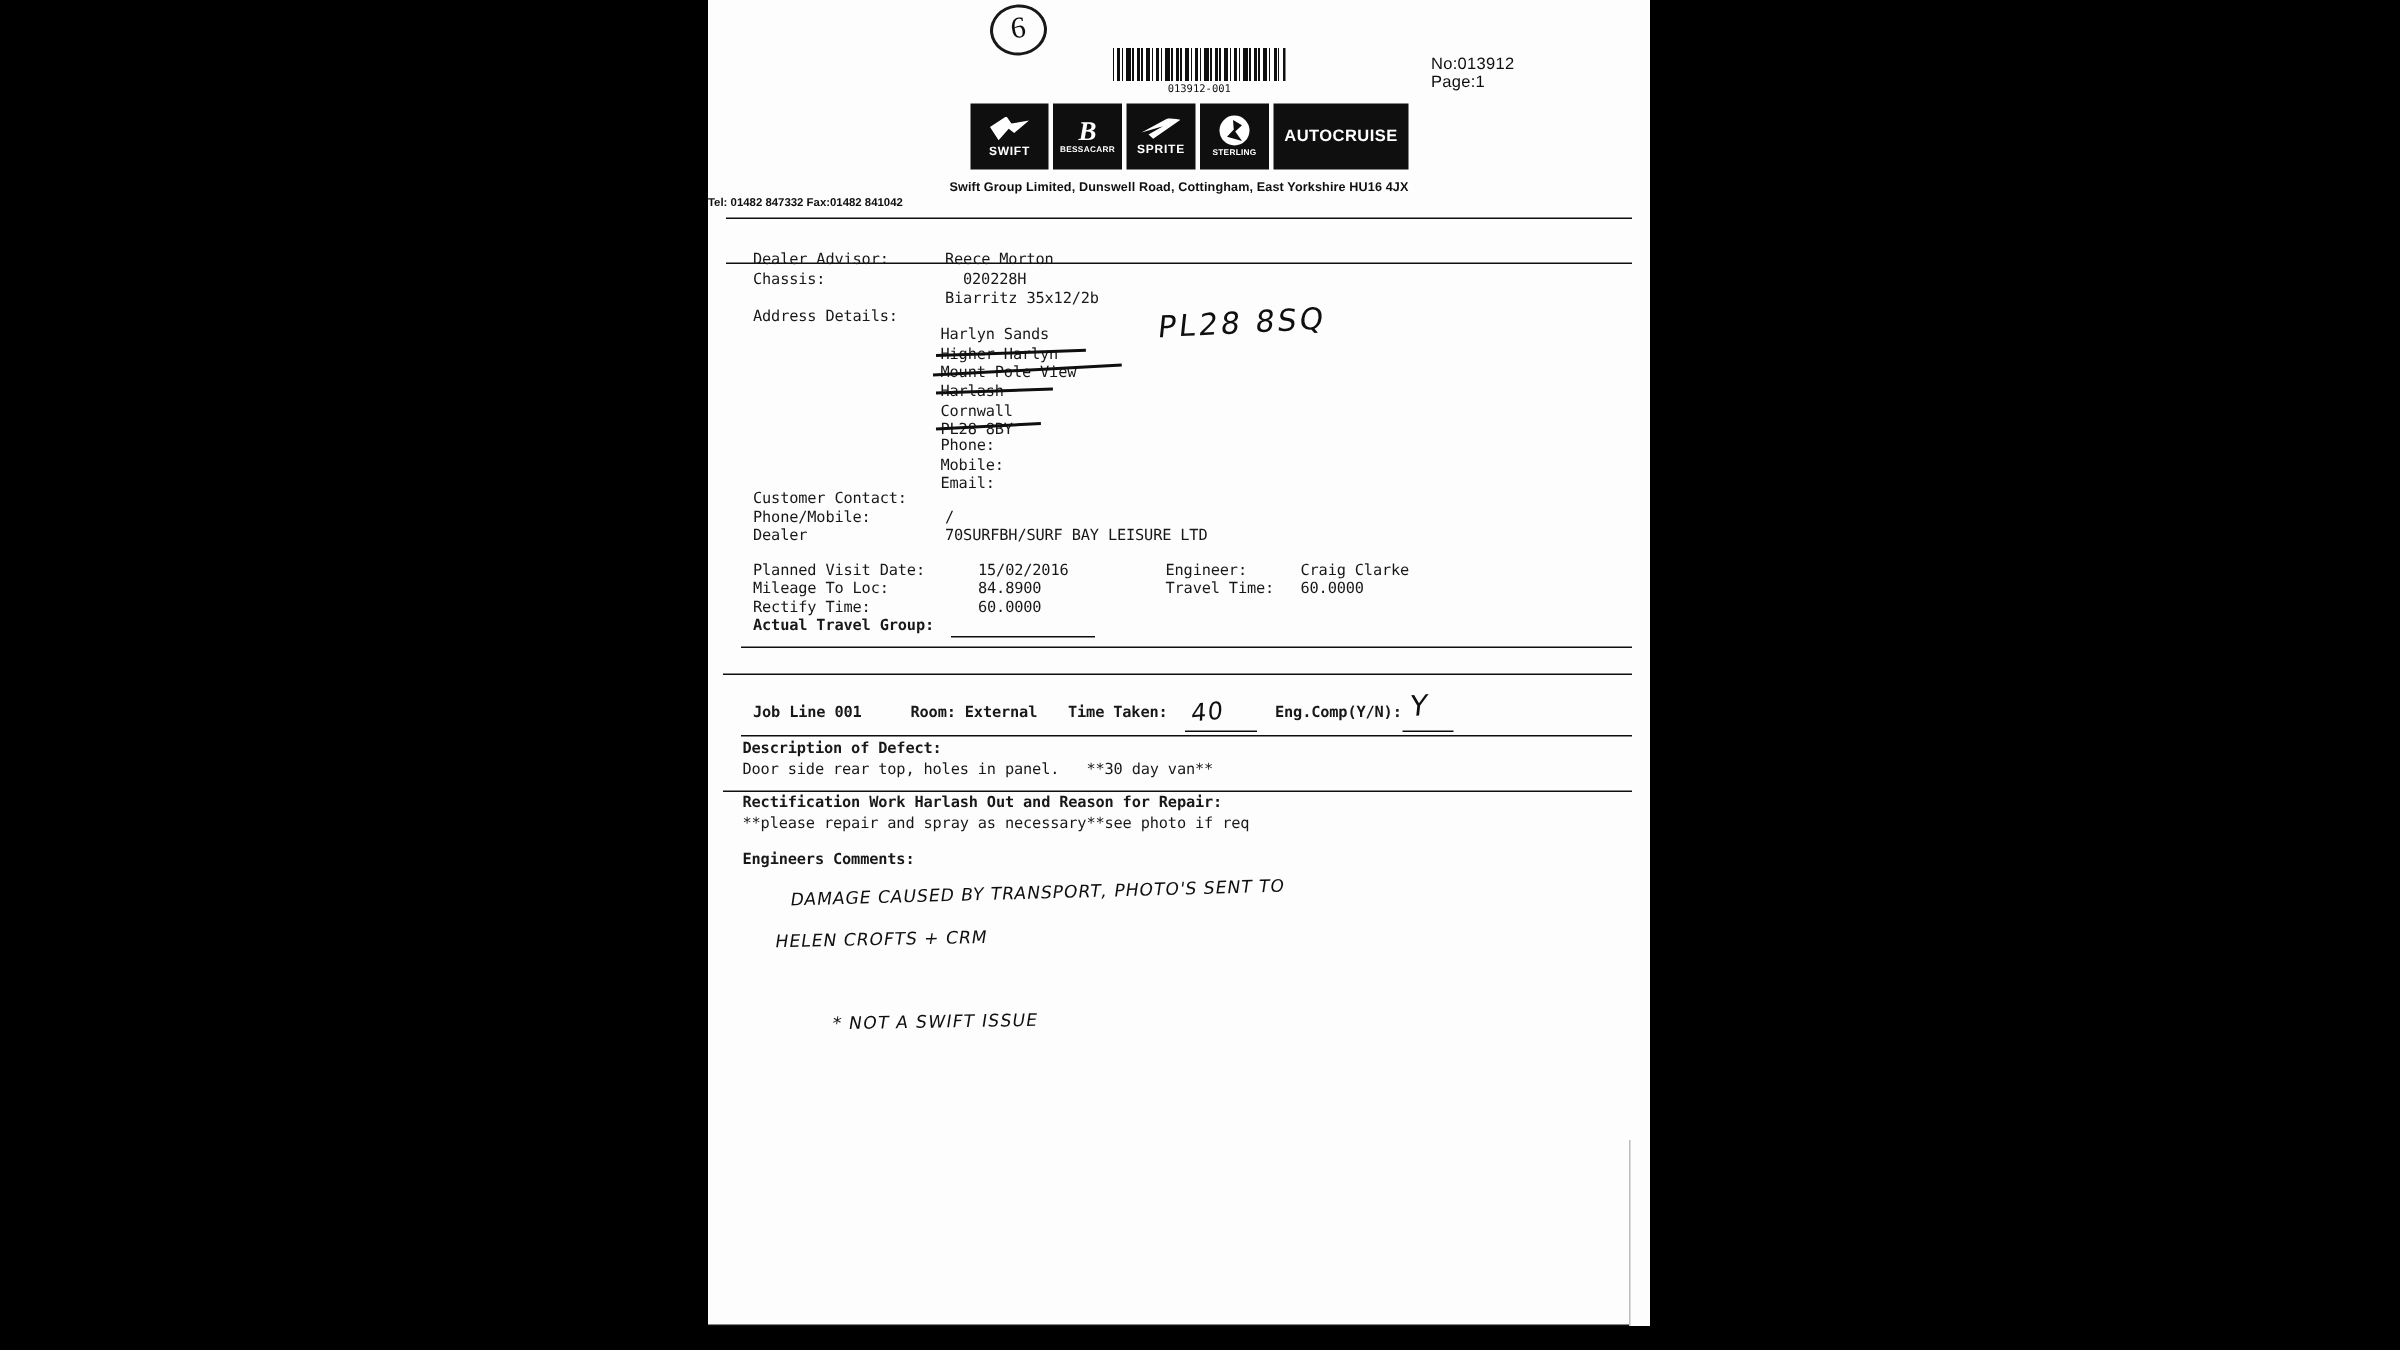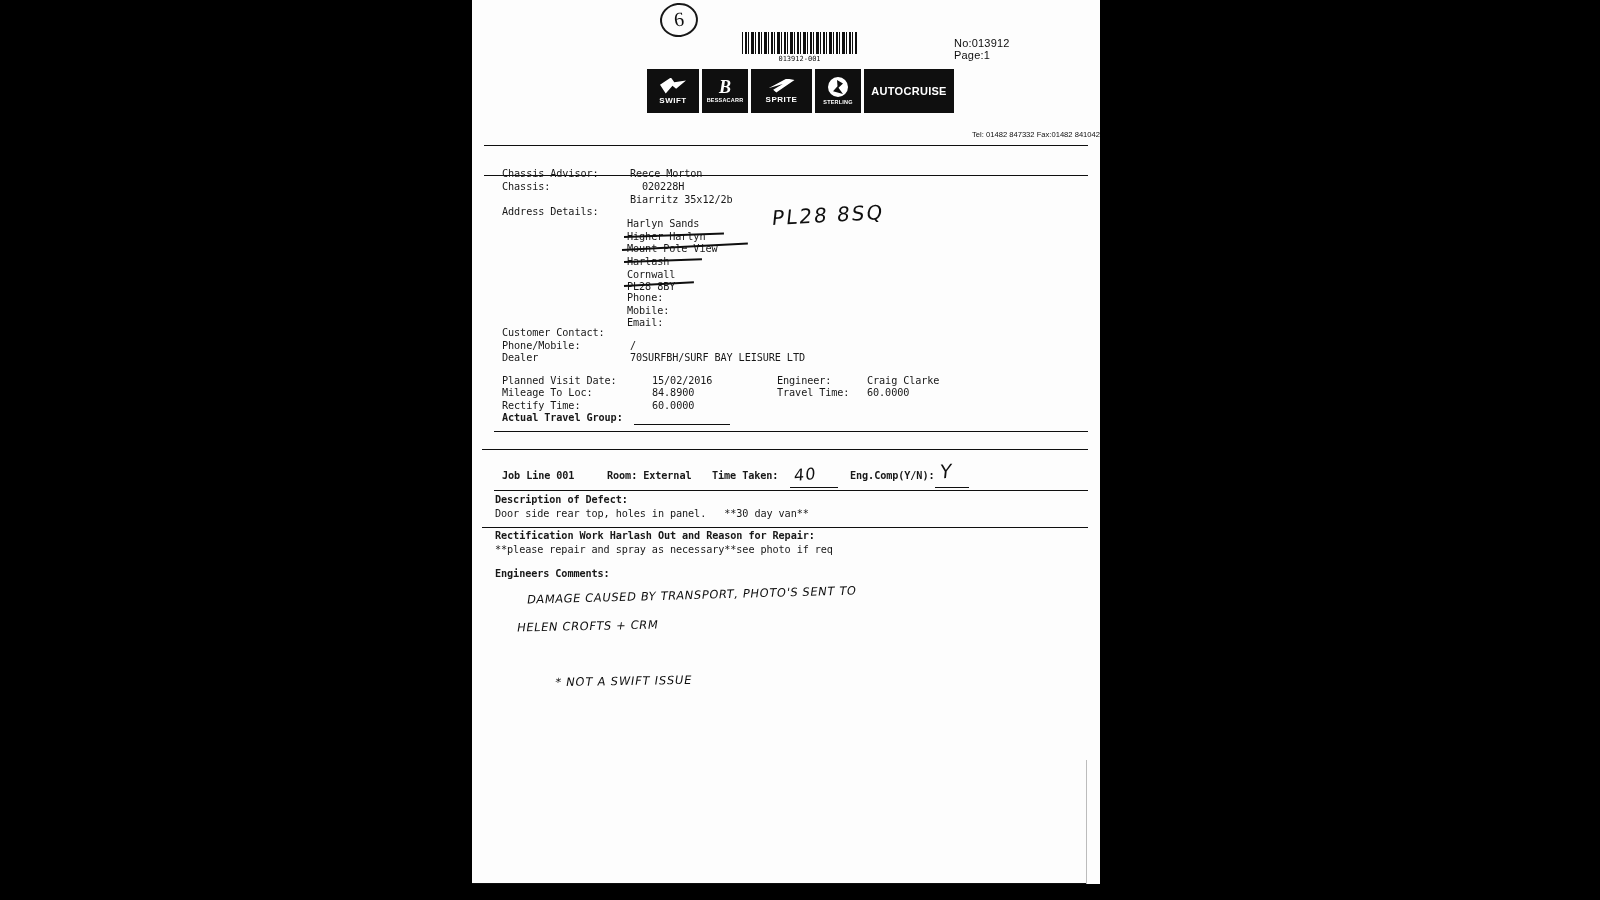--- a/index.html
+++ b/index.html
@@ -109,21 +109,21 @@
     background: #111;
     color: #fff;
     display: flex;
     flex-direction: column;
     align-items: center;
     justify-content: center;
     position: relative;
   }
   .logo-swift { width: 52px; }
   .logo-bessacarr { width: 46px; }
-  .logo-sprite { width: 61px; }
+  .logo-sprite { width: 46px; }
   .logo-sterling { width: 46px; }
   .logo-autocruise { width: 90px; }
 
   .swift-bird {
     width: 26px; height: 16px;
     background: #fff;
     clip-path: polygon(0% 45%, 42% 0%, 55% 30%, 100% 18%, 62% 70%, 48% 52%, 22% 100%);
   }
   .logo-text {
     font-size: 8px;
@@ -172,23 +172,23 @@
     text-align: center;
     font-size: 8.4px;
     font-weight: bold;
     color: #111;
     letter-spacing: .1px;
   }
   .company-line2 {
     position: absolute;
     left: 0; right: 0;
     top: 130px;
-    text-align: right;
+    text-align: left;
     font-size: 7.6px;
-    font-weight: normal;
+    font-weight: bold;
     color: #111;
   }
 
   .rule {
     position: absolute;
     background: #111;
     height: 1.4px;
   }
   .rule-top { left: 12px; top: 145px; width: 604px; }
   .rule-under-title { left: 12px; top: 175px; width: 604px; height: 1.2px; }
@@ -315,26 +315,27 @@
         </div>
         <div class="logo logo-sterling">
           <div class="sterling-mark"></div>
           <div class="logo-text tiny">STERLING</div>
         </div>
         <div class="logo logo-autocruise">
           <div class="autocruise-text">AUTOCRUISE</div>
         </div>
       </div>
 
+      <div class="company-line1">Swift Group Limited, Dunswell Road, Cottingham, East Yorkshire HU16 4JX</div>
       <div class="company-line2">Tel: 01482 847332 Fax:01482 841042</div>
 
       <div class="rule rule-top"></div>
       <div class="rule rule-under-title"></div>
 
-      <div class="mono" style="left:30px; top:168px;">Chassis Advisor:</div>
+      <div class="mono" style="left:30px; top:168px;">Dealer Advisor:</div>
       <div class="mono" style="left:158px; top:168px;">Reece Morton</div>
 
       <div class="mono" style="left:30px; top:181px;">Chassis:</div>
       <div class="mono" style="left:170px; top:181px;">020228H</div>
       <div class="mono" style="left:158px; top:194px;text-align:right;">Biarritz 35x12/2b</div>
 
       <div class="mono" style="left:30px; top:206px;">Address Details:</div>
 
       <div class="mono" style="left:155px; top:218px;">Harlyn Sands</div>
       <div class="mono" style="left:155px; top:231px;">Higher Harlyn</div>

